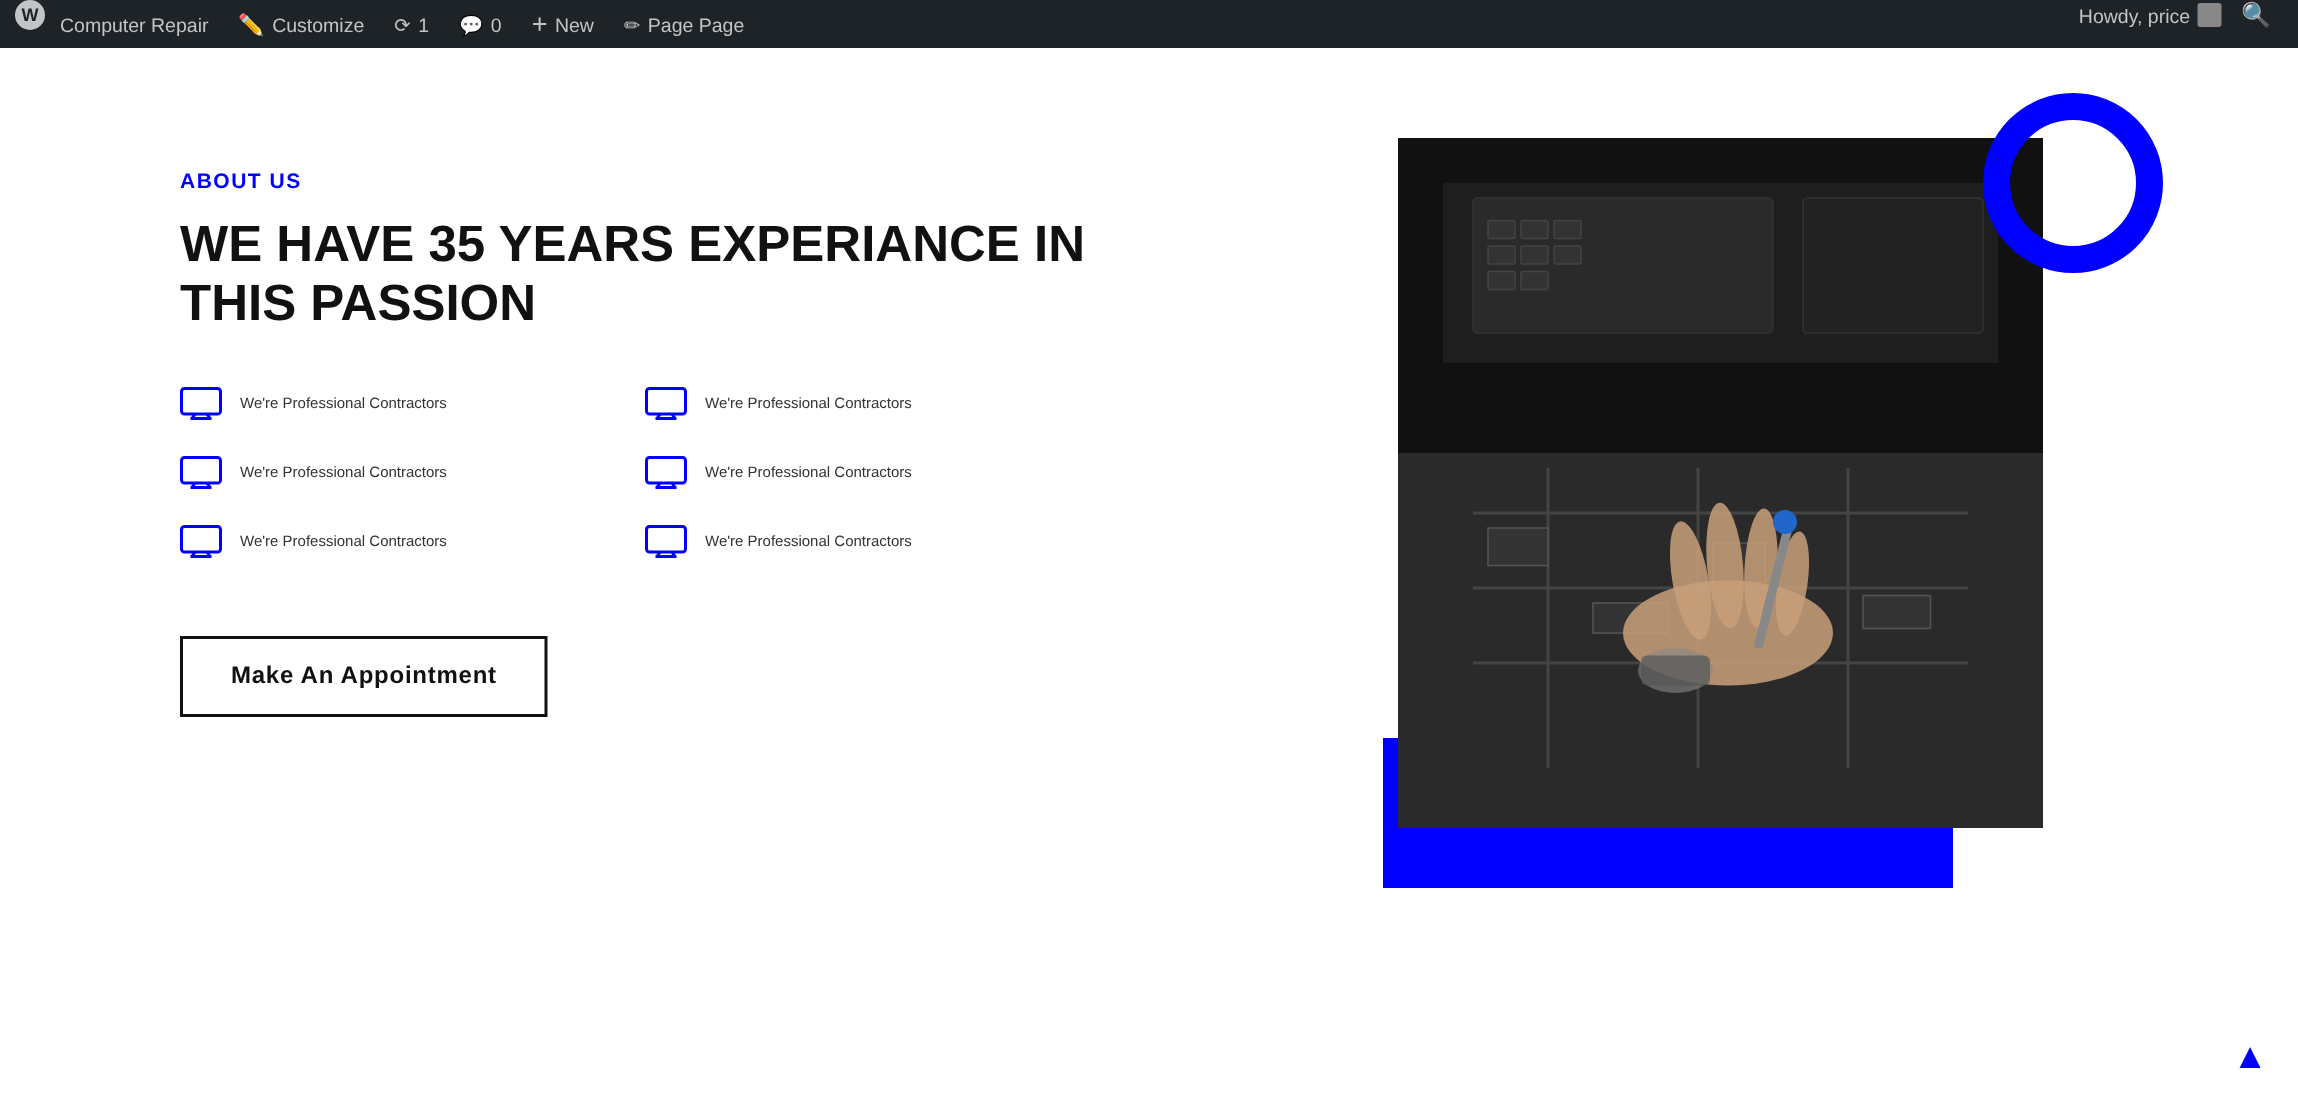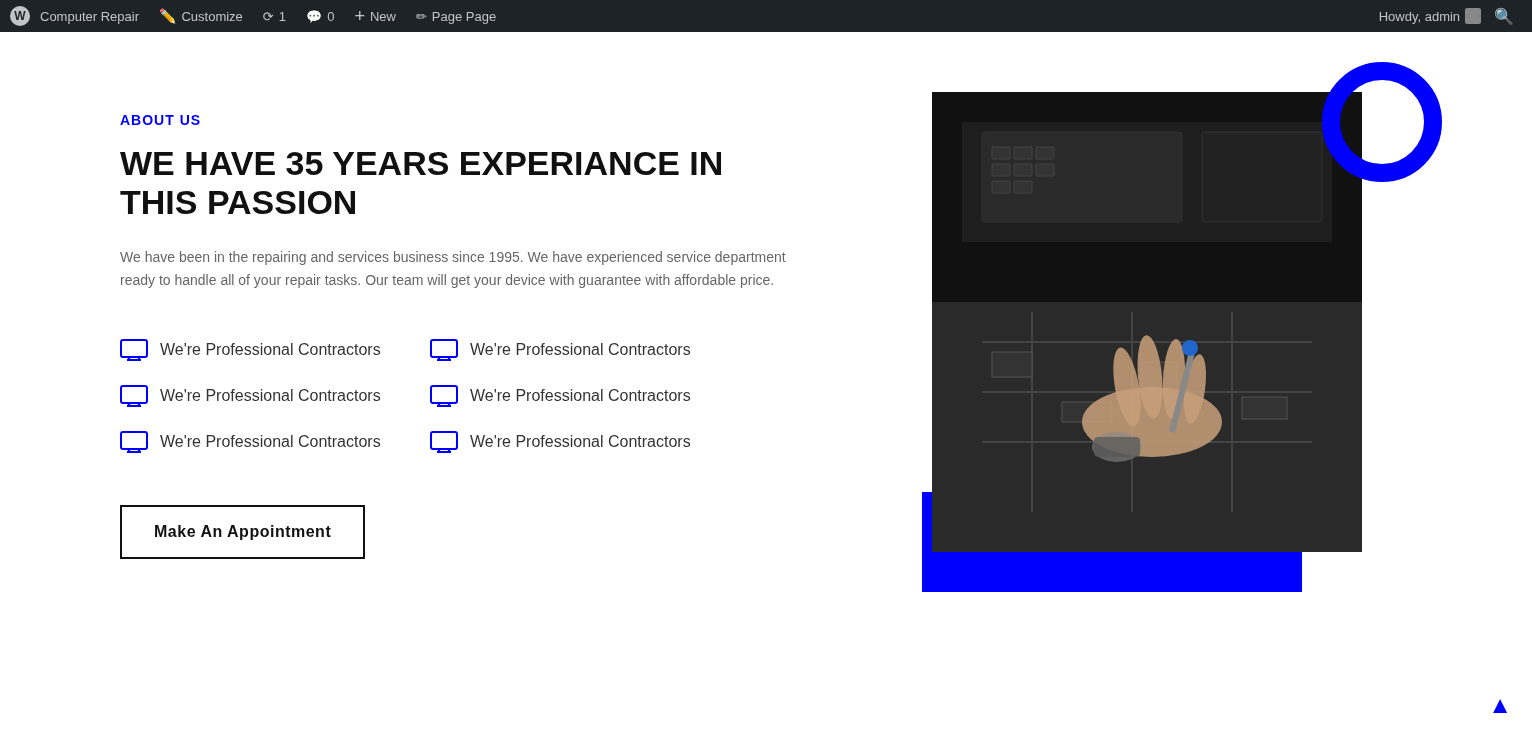--- a/index.html
+++ b/index.html
@@ -3,21 +3,21 @@
   <meta charset="utf-8">
   <style>
     * { margin: 0; padding: 0; box-sizing: border-box; }
     body { font-family: Arial, sans-serif; background: #fff; width: 1532px; min-height: 739px; overflow-x: hidden; }
 
     
     #admin-bar {
       background: #1d2327;
       height: 32px;
       display: flex;
-      align-items: center;
+      align-items: flex-start;
       padding: 0 10px;
       gap: 0;
       position: fixed;
       top: 0;
       left: 0;
       right: 0;
       z-index: 1000;
     }
     .admin-bar-item {
       display: flex;
@@ -94,21 +94,21 @@
       gap: 0;
       margin-bottom: 40px;
       max-width: 620px;
     }
 
     .feature-item {
       display: flex;
       align-items: center;
       gap: 12px;
       padding: 12px 0;
-      font-size: 16px;
+      font-size: 10px;
       color: #333;
     }
 
     .monitor-icon {
       width: 28px;
       height: 22px;
       flex-shrink: 0;
     }
 
     .appointment-btn {
@@ -238,35 +238,34 @@
     <span style="font-size:18px;">+</span>
     <span>New</span>
   </a>
 
   <a class="admin-bar-item">
     <span>✏</span>
     <span>Page Page</span>
   </a>
 
   <div class="admin-bar-right">
-    <span>Howdy, admin</span>
+    <span>Howdy, price</span>
     <span class="admin-avatar"></span>
     <span class="search-icon">🔍</span>
   </div>
 </div>
 
 <div class="page-content">
   <div class="content-wrapper">
 
     <div class="left-section">
       <div class="about-label">ABOUT US</div>
 
       <h1 class="main-heading">WE HAVE 35 YEARS EXPERIANCE IN THIS PASSION</h1>
 
-      <p class="description-text">We have been in the repairing and services business since 1995. We have experienced service department ready to handle all of your repair tasks. Our team will get your device with guarantee with affordable price.</p>
 
       
       <div class="features-grid">
 
         <div class="feature-item">
           <svg class="monitor-icon" viewBox="0 0 28 22" fill="none" xmlns="http://www.w3.org/2000/svg">
             <rect x="1" y="1" width="26" height="17" rx="2" stroke="#0000ff" stroke-width="2" fill="none"></rect>
             <line x1="10" y1="18" x2="8" y2="21" stroke="#0000ff" stroke-width="2"></line>
             <line x1="18" y1="18" x2="20" y2="21" stroke="#0000ff" stroke-width="2"></line>
             <line x1="7" y1="21" x2="21" y2="21" stroke="#0000ff" stroke-width="2"></line>

